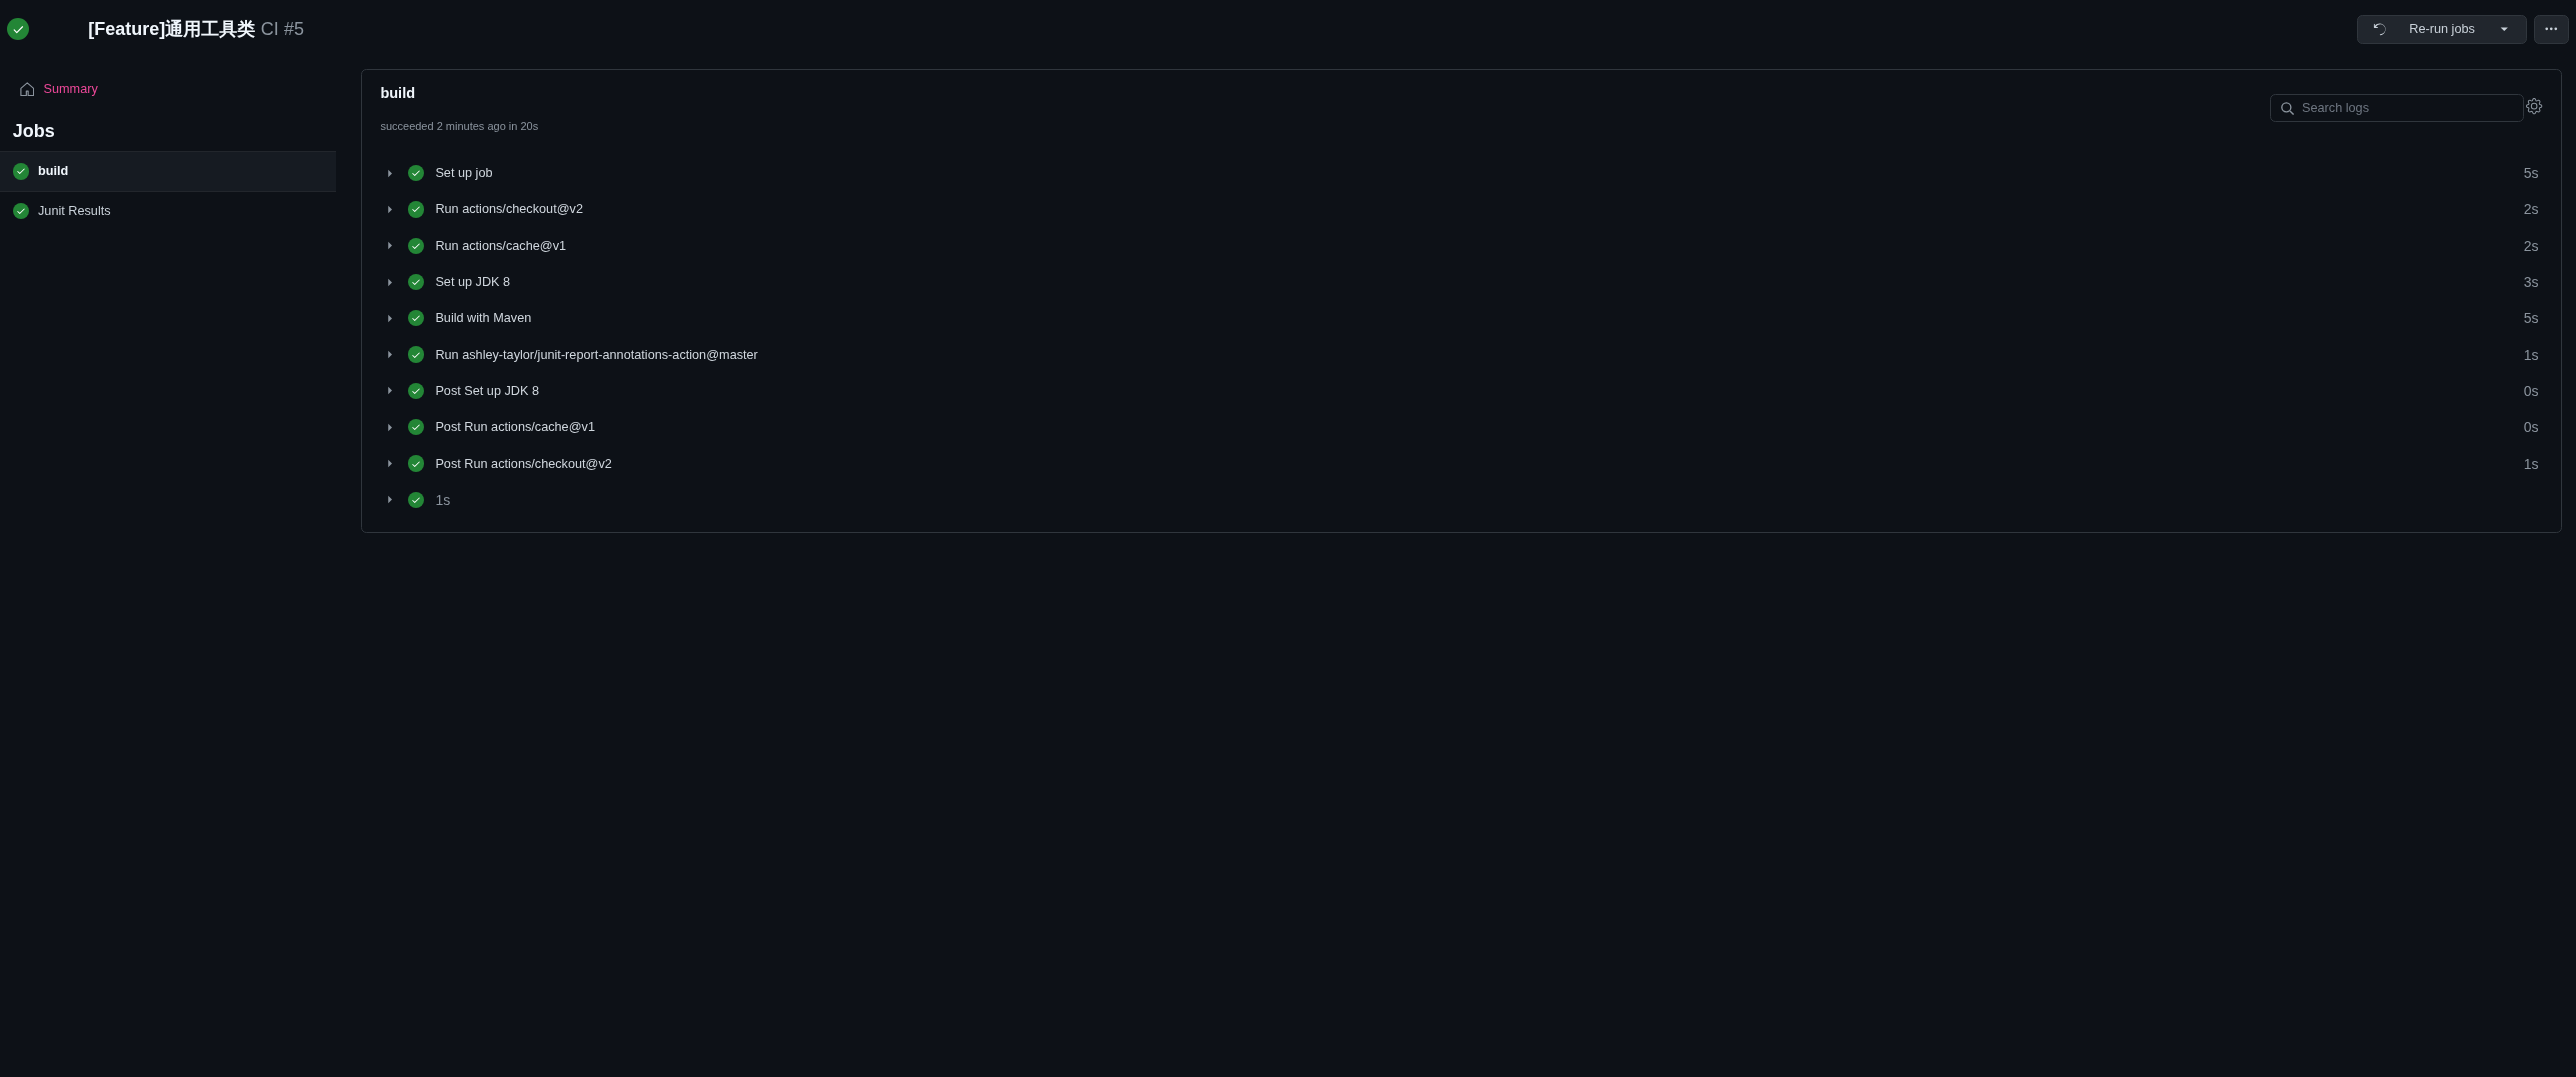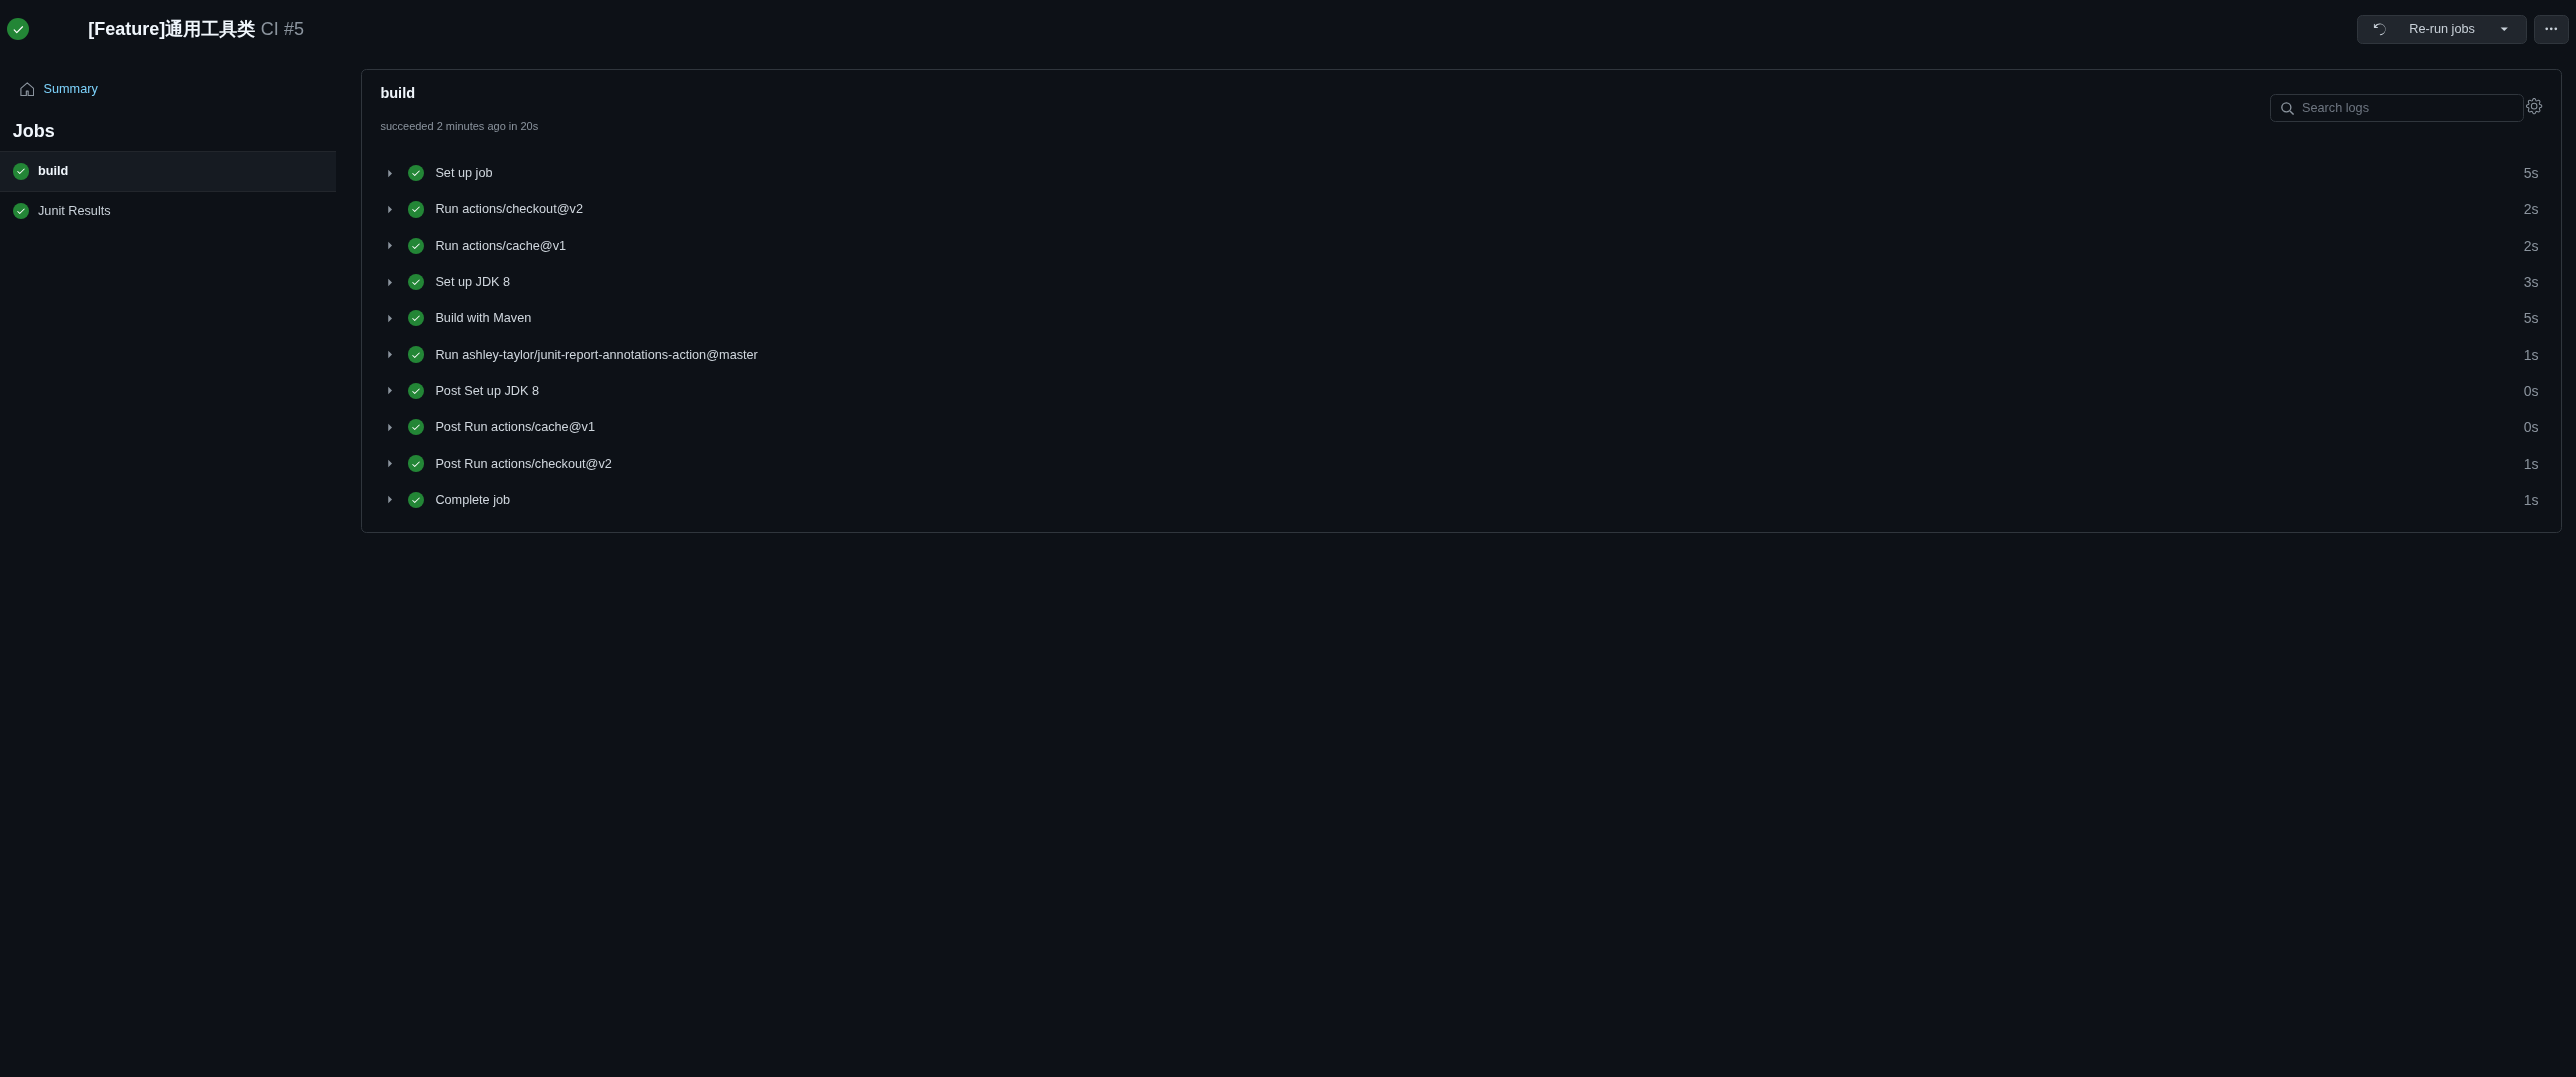--- a/index.html
+++ b/index.html
@@ -52,21 +52,21 @@
       height: 29px;
     }
     .btn svg { width: 14.5px; height: 14.5px; }
     .btn-icon-only { padding: 4.5px 9px; }
 
     .content { display: flex; }
     .sidebar { width: 336px; padding: 14.5px 0; flex-shrink: 0; }
     .sidebar-link {
       display: flex; align-items: center; gap: 9px;
       padding: 9px 12.7px;
-      color: #7dd3fc; text-decoration: none;
+      color: #ec4899; text-decoration: none;
       border-radius: 5.4px;
       margin: 0 7.3px;
     }
     .sidebar-link svg { width: 14.5px; height: 14.5px; fill: #8b949e; }
     .jobs-heading {
       font-size: 18px; font-weight: 600;
       padding: 16.3px 12.7px 9px;
       color: #f0f6fc;
     }
     .job-item {
@@ -360,20 +360,19 @@
             <span class="chevron">
               <svg viewBox="0 0 8 12">
                 <path d="M1 1l5 5-5 5z"></path>
               </svg>
             </span>
             <span class="step-status status-success">
               <svg viewBox="0 0 16 16">
                 <path fill="#fff" d="M13.78 4.22a.75.75 0 010 1.06l-7.25 7.25a.75.75 0 01-1.06 0L2.22 9.28a.75.75 0 011.06-1.06L6 10.94l6.72-6.72a.75.75 0 011.06 0z"></path>
               </svg>
             </span>
-            <span class="step-name">Complete job</span>
             <span class="step-duration">1s</span>
           </div>
         </div>
     </div>
   </div>
 </div>
 
 
 </body></html>

